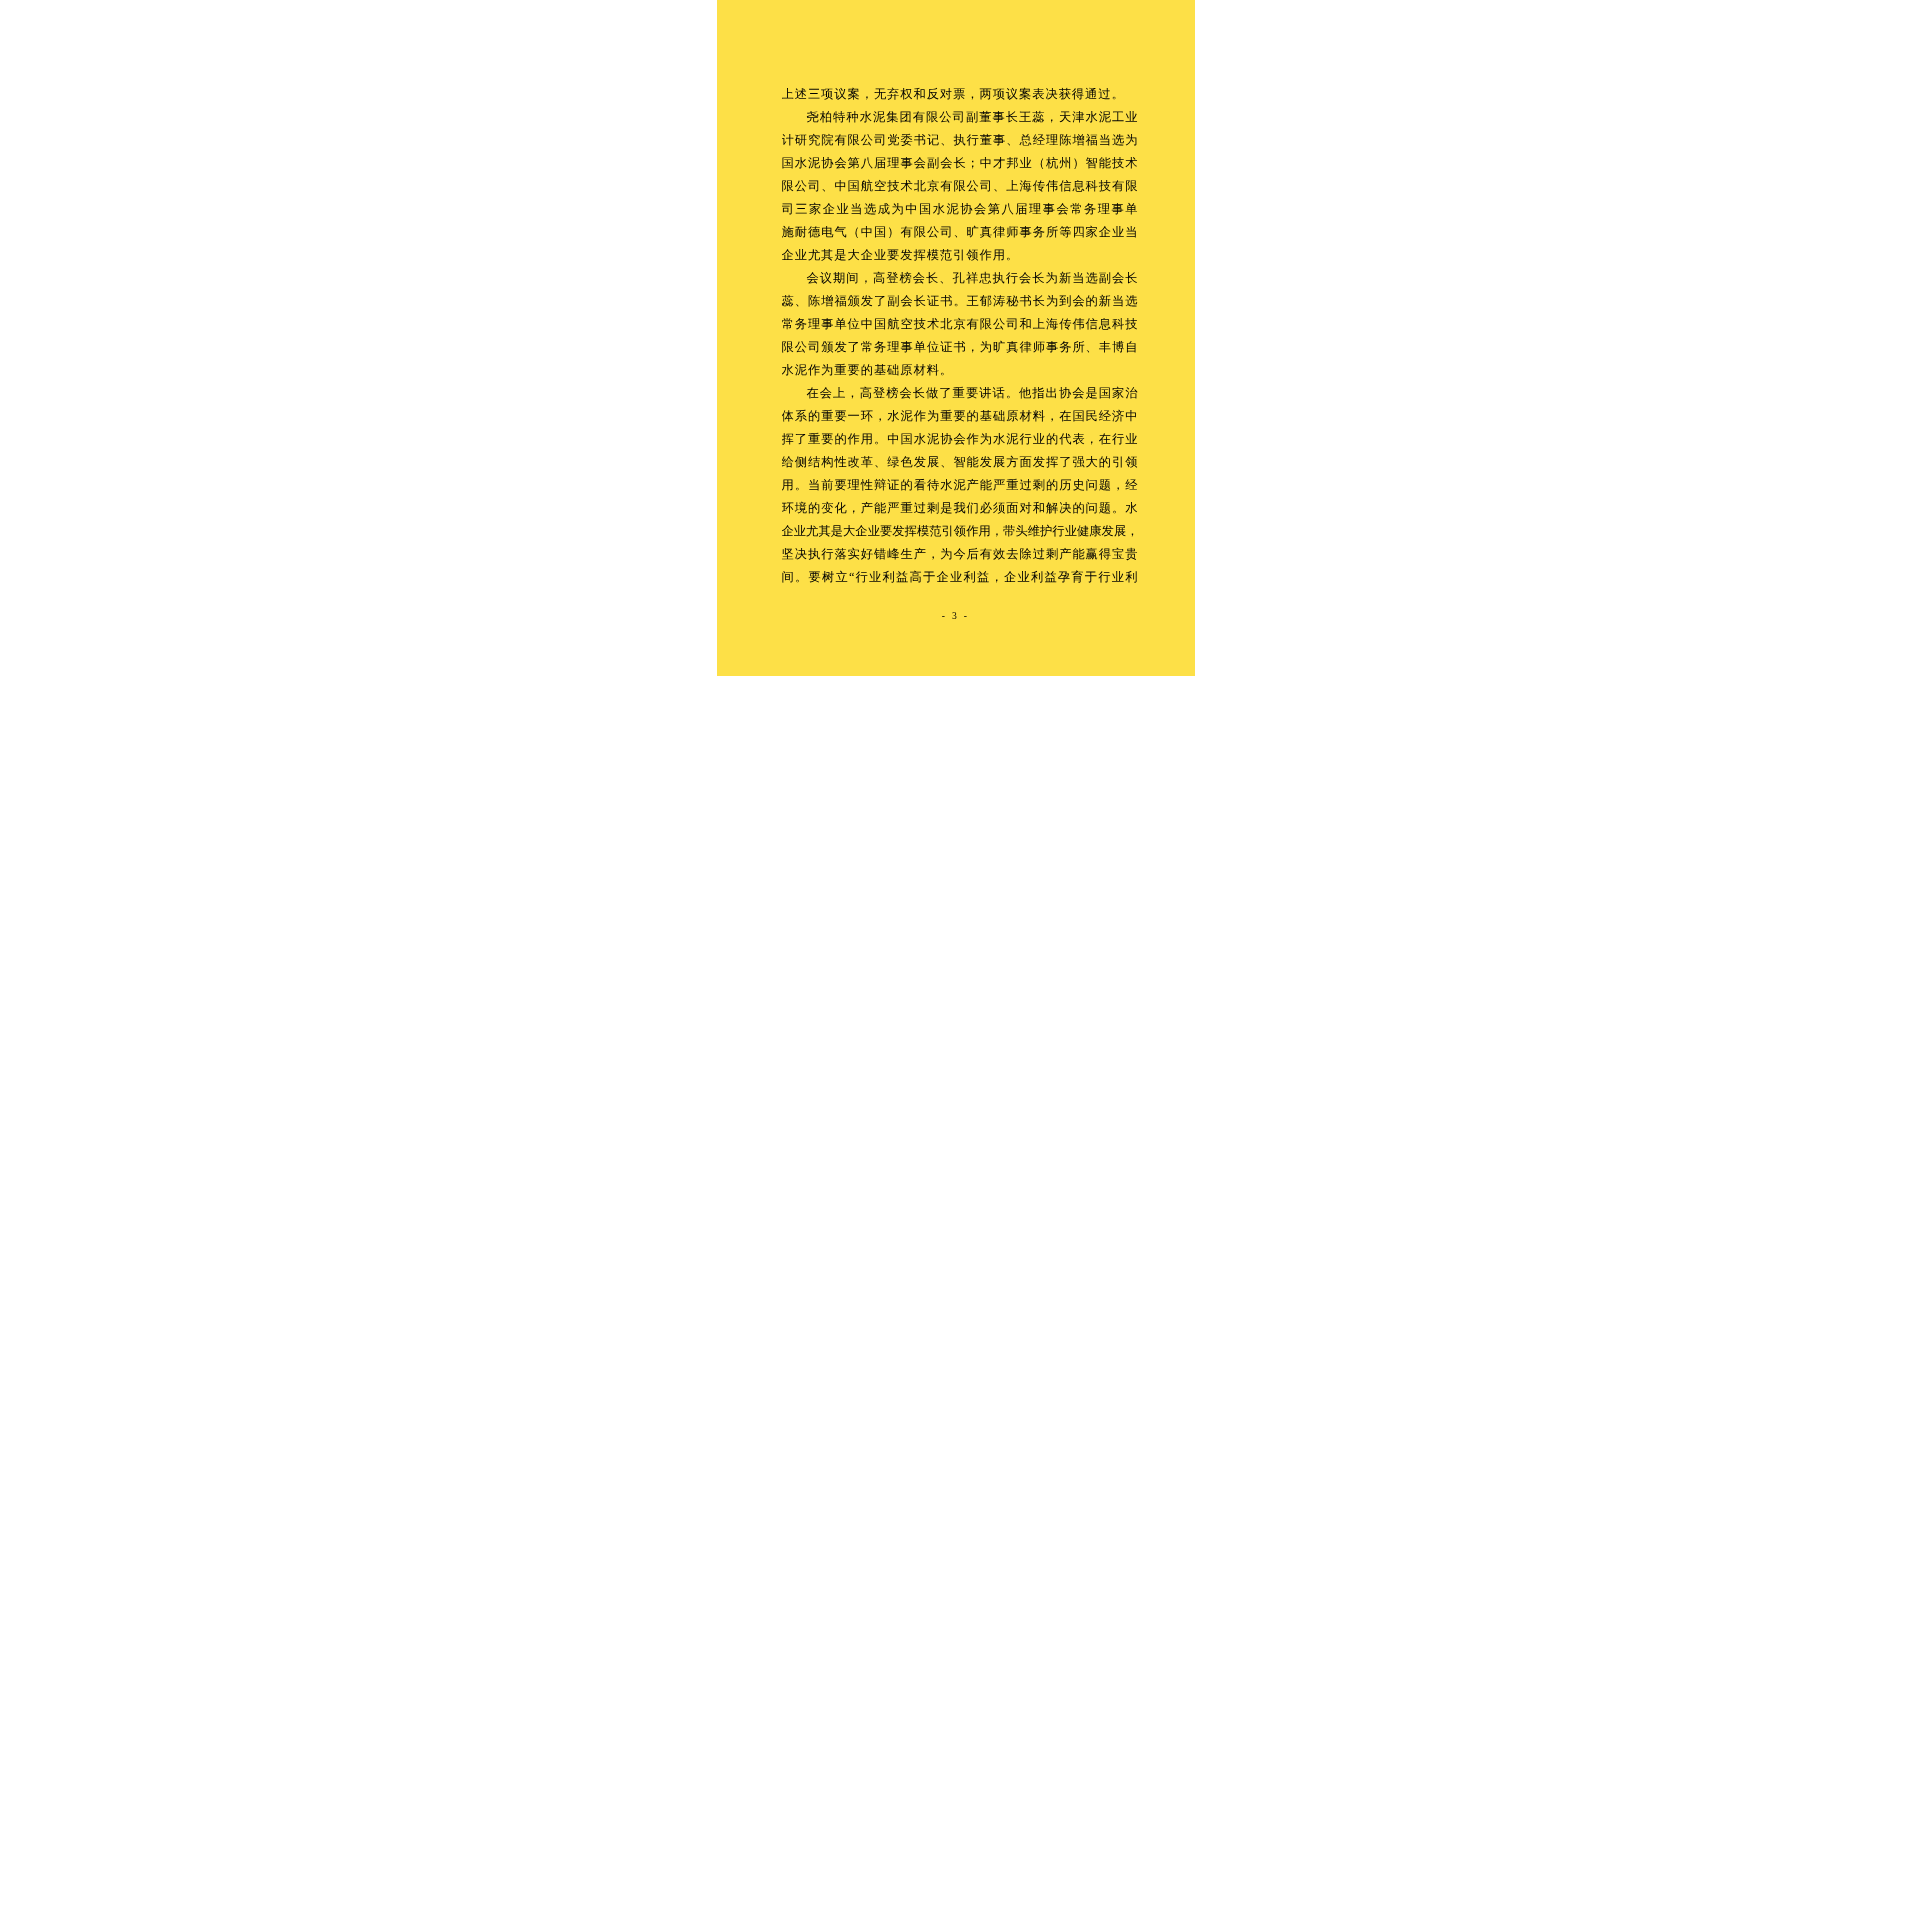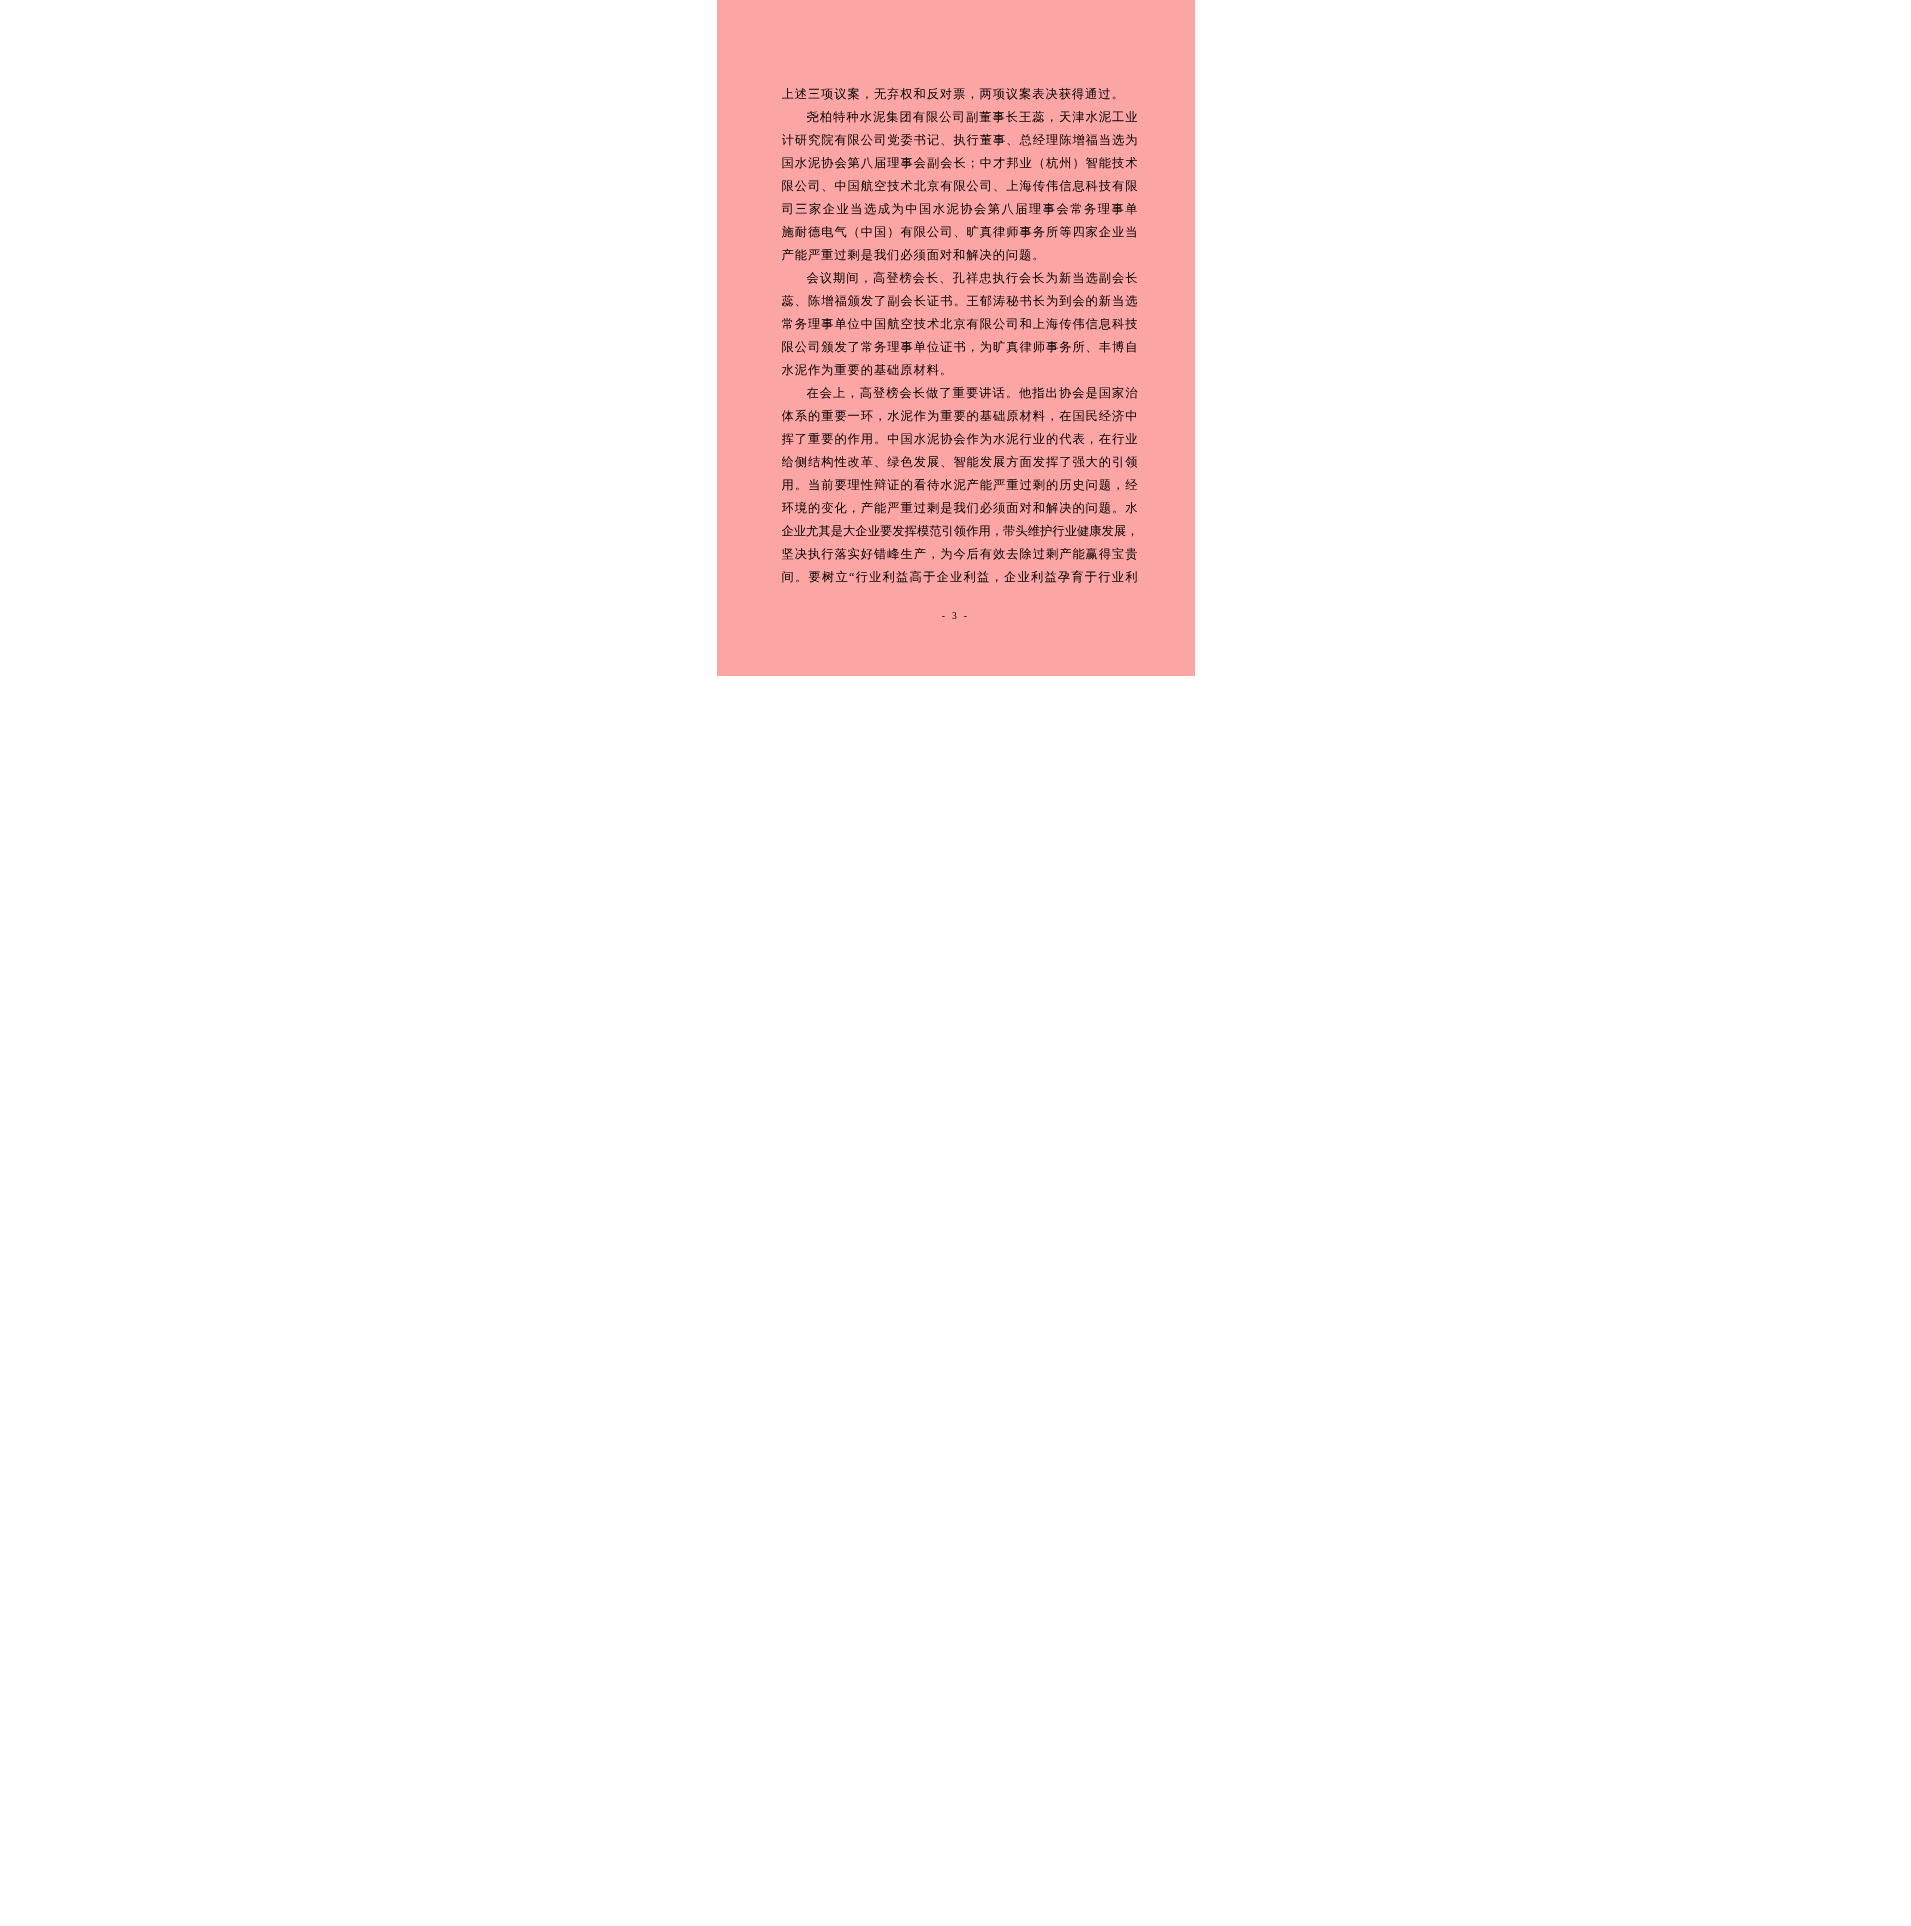--- a/index.html
+++ b/index.html
@@ -5,21 +5,21 @@
   html, body {
     margin: 0;
     padding: 0;
     background: #ffffff;
   }
   .page {
     position: relative;
     width: 478px;
     height: 676px;
     margin: 0 auto;
-    background: #fca5a5;
+    background: #fde047;
     overflow: hidden;
     font-family: "Liberation Serif", "DejaVu Serif", serif;
     color: #000000;
   }
   .text-block {
     position: absolute;
     left: 65px;
     top: 83px;
     width: 357px;
   }
@@ -69,21 +69,21 @@
       <div class="line end">上述三项议案，无弃权和反对票，两项议案表决获得通过。</div>
     </div>
 
     <div>
       <div class="line just indent">尧柏特种水泥集团有限公司副董事长王蕊，天津水泥工业设</div>
       <div class="line just">计研究院有限公司党委书记、执行董事、总经理陈增福当选为中</div>
       <div class="line just">国水泥协会第八届理事会副会长；中才邦业（杭州）智能技术有</div>
       <div class="line just">限公司、中国航空技术北京有限公司、上海传伟信息科技有限公</div>
       <div class="line just">司三家企业当选成为中国水泥协会第八届理事会常务理事单位；</div>
       <div class="line just">施耐德电气（中国）有限公司、旷真律师事务所等四家企业当选</div>
-      <div class="line end">产能严重过剩是我们必须面对和解决的问题。</div>
+      <div class="line end">企业尤其是大企业要发挥模范引领作用。</div>
     </div>
 
     <div>
       <div class="line just indent">会议期间，高登榜会长、孔祥忠执行会长为新当选副会长王</div>
       <div class="line just">蕊、陈增福颁发了副会长证书。王郁涛秘书长为到会的新当选的</div>
       <div class="line just">常务理事单位中国航空技术北京有限公司和上海传伟信息科技有</div>
       <div class="line just">限公司颁发了常务理事单位证书，为旷真律师事务所、丰博自动</div>
       <div class="line end">水泥作为重要的基础原材料。</div>
     </div>
 

